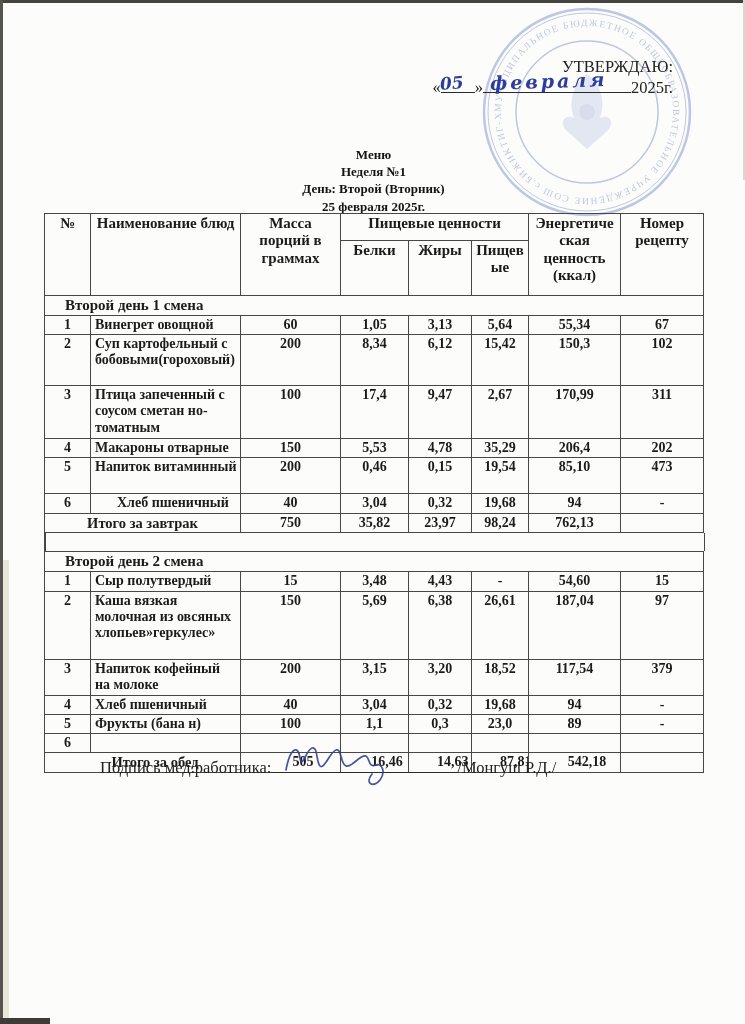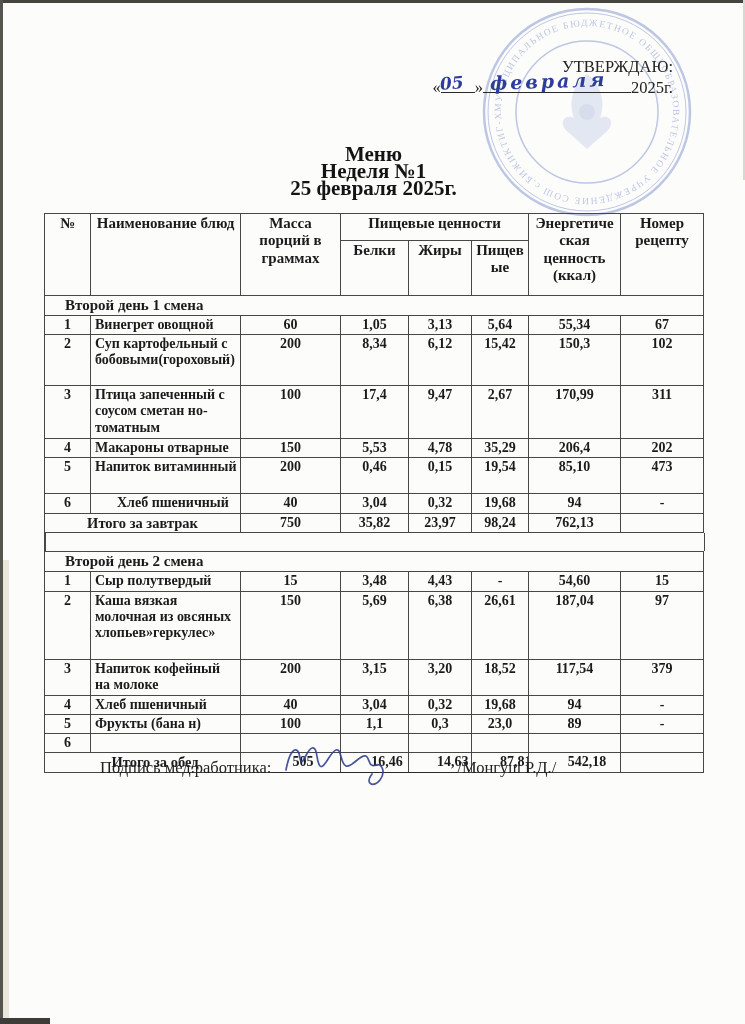--- a/index.html
+++ b/index.html
@@ -36,21 +36,21 @@
     font-family:"DejaVu Serif",serif;
   }
   .hw-day{position:absolute;left:8px;top:-4px;font-size:17px;transform:rotate(-5deg);}
   .hw-month{position:absolute;left:58px;top:-6px;font-size:19px;letter-spacing:3px;transform:rotate(-2deg);}
   .sig-svg{position:absolute;z-index:3;}
   .sig-director{left:-256px;top:-26px;}
 
   
   .title-block{
     position:absolute;top:146px;left:44px;width:659px;z-index:2;
-    text-align:center;font-weight:bold;font-size:21px;line-height:17.2px;color:#141414;
+    text-align:center;font-weight:bold;font-size:13px;line-height:17.2px;color:#141414;
   }
 
   
   .table-wrap{position:absolute;top:213px;left:44px;width:661px;z-index:2;}
   table{border-collapse:collapse;table-layout:fixed;width:659px;}
   td,th{
     border:1px solid #474747;
     font-weight:bold;font-size:14px;line-height:1.15;
     padding:1px 3px;text-align:center;vertical-align:top;
     overflow:hidden;color:#1b1b1b;
@@ -108,20 +108,21 @@
     <div class="date-line">
       <span>«</span><span class="u-line u-34"></span><span>»</span><span class="u-line u-148"></span><span>2025г.</span>
       <span class="hw hw-day">05</span>
       <span class="hw hw-month">февраля</span>
     </div>
   </div>
 
   <div class="title-block">
     <div>Меню</div>
     <div>Неделя №1</div>
+    <div>День: Второй (Вторник)</div>
     <div>25 февраля 2025г.</div>
   </div>
 
   <div class="table-wrap">
     <table>
       <colgroup>
         <col style="width:46px">
           <col style="width:150px">
           <col style="width:100px">
         <col style="width:68px">

